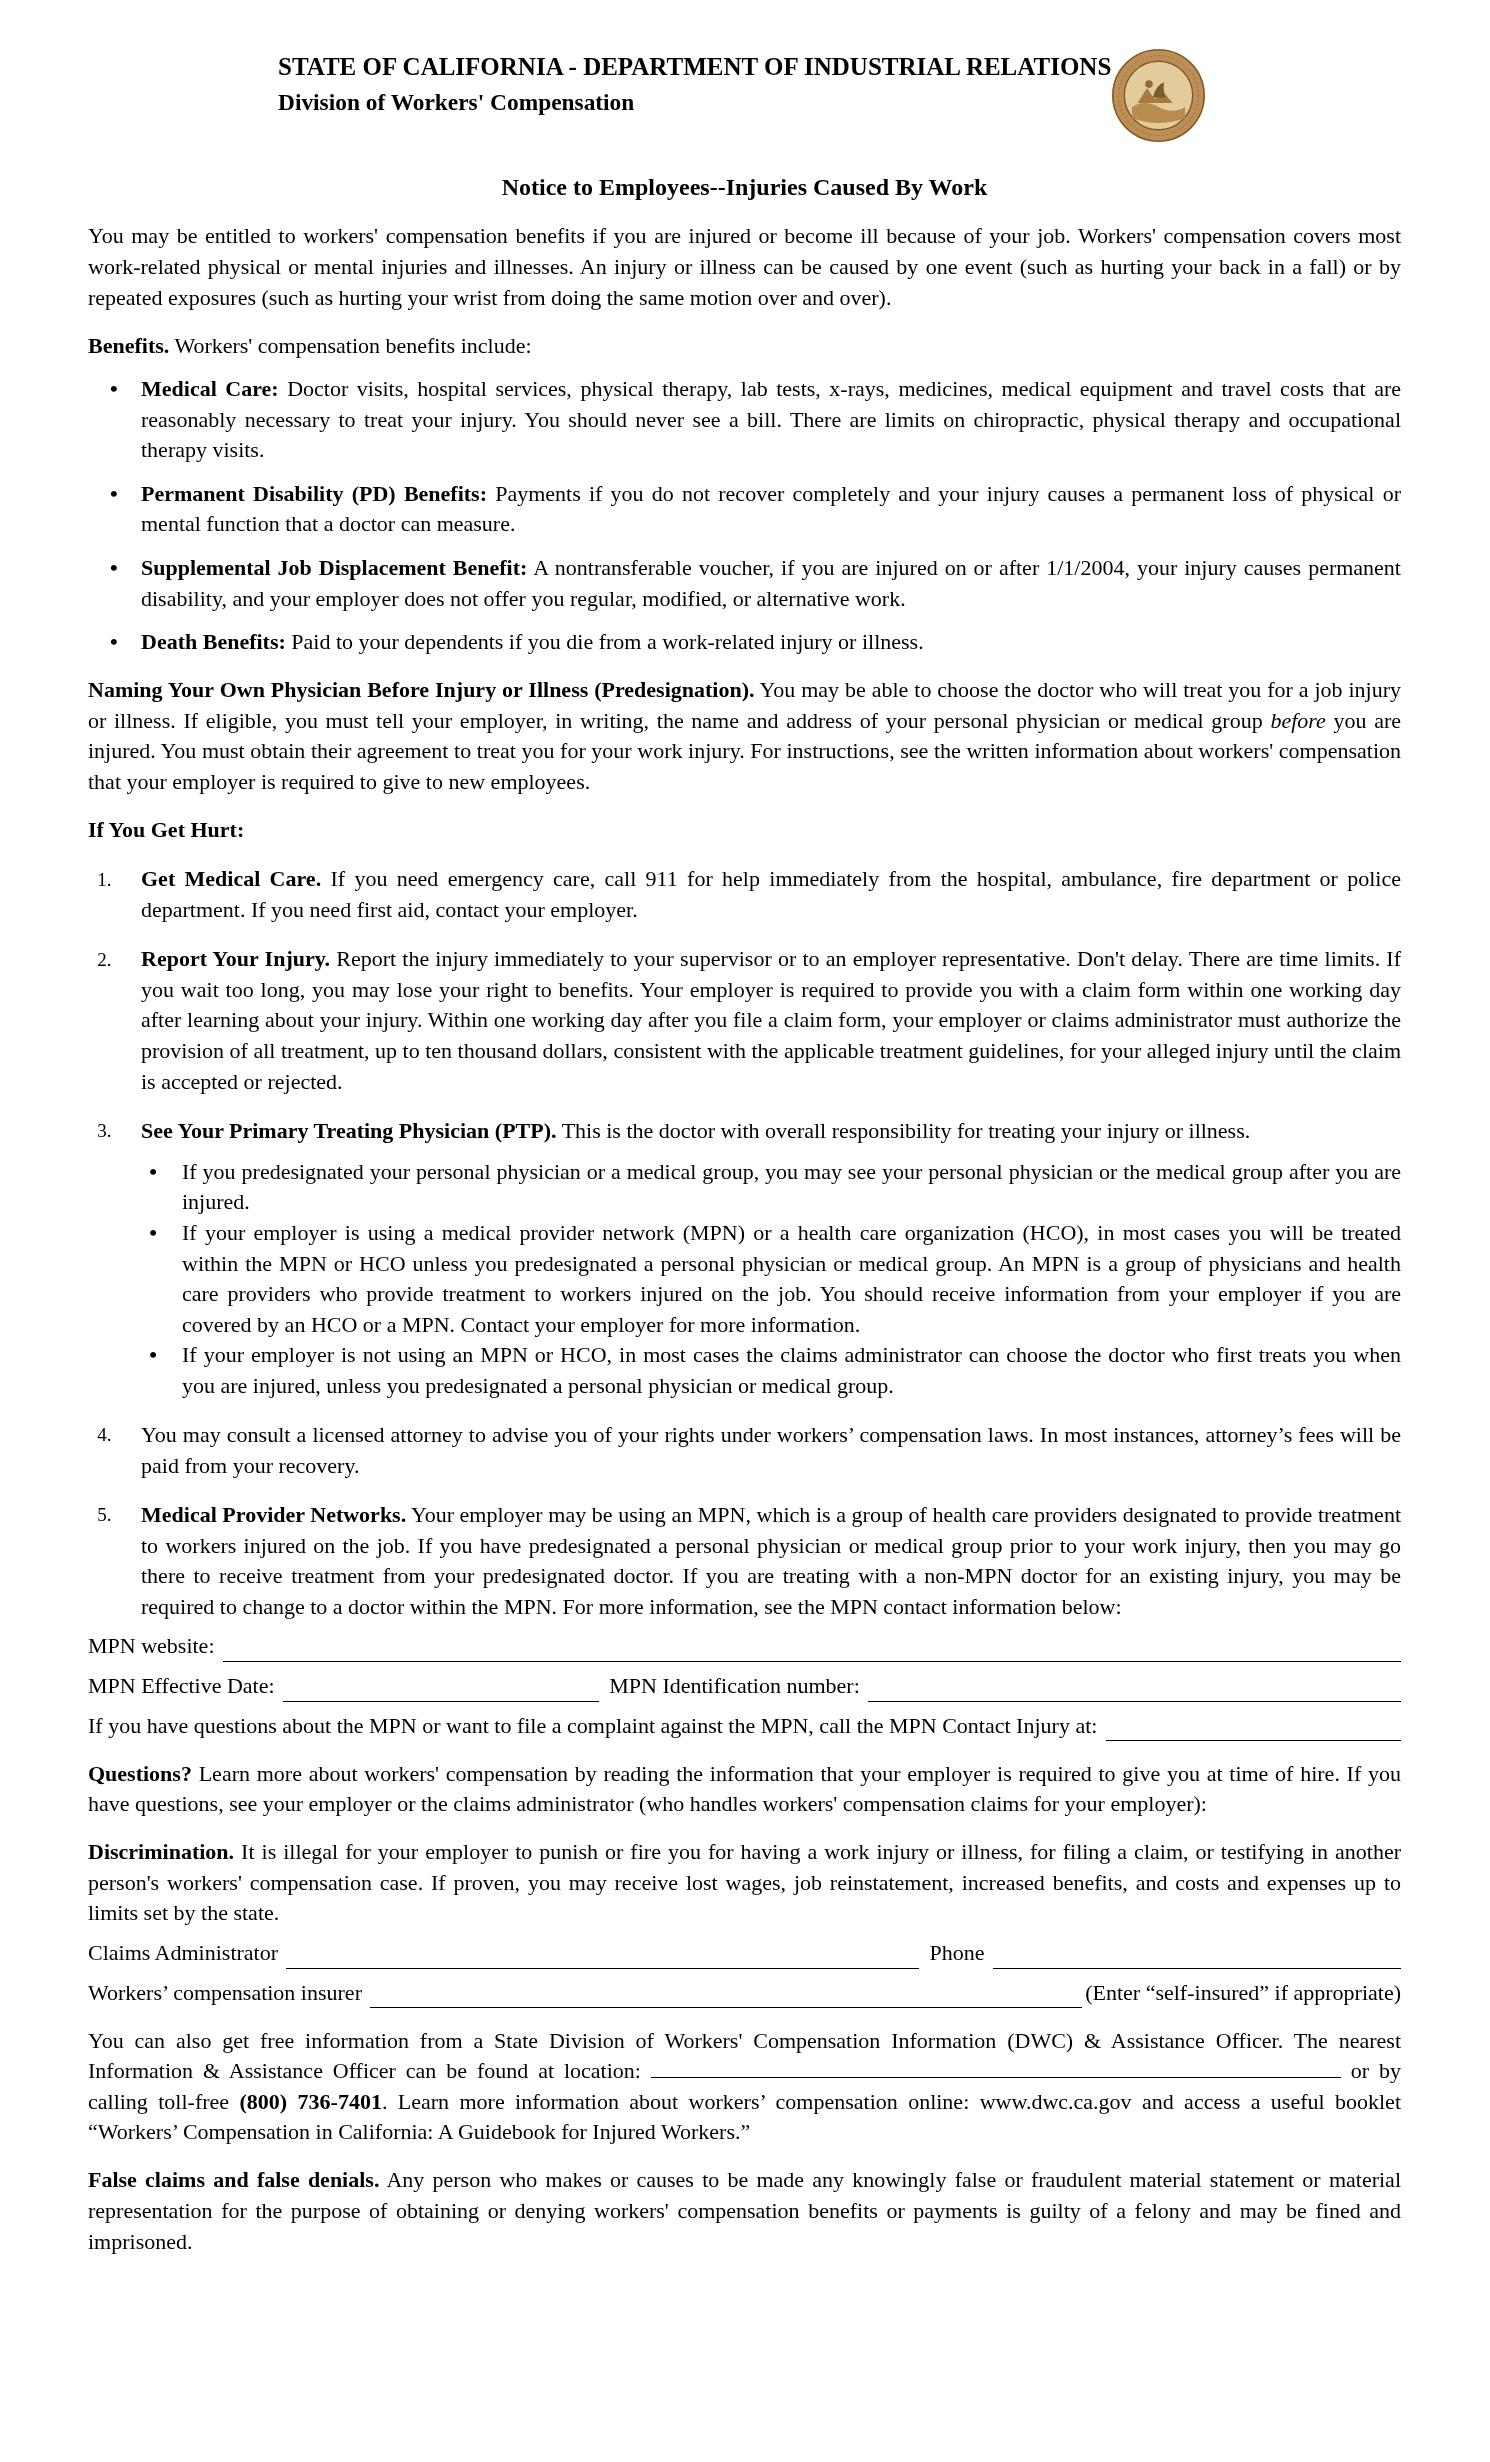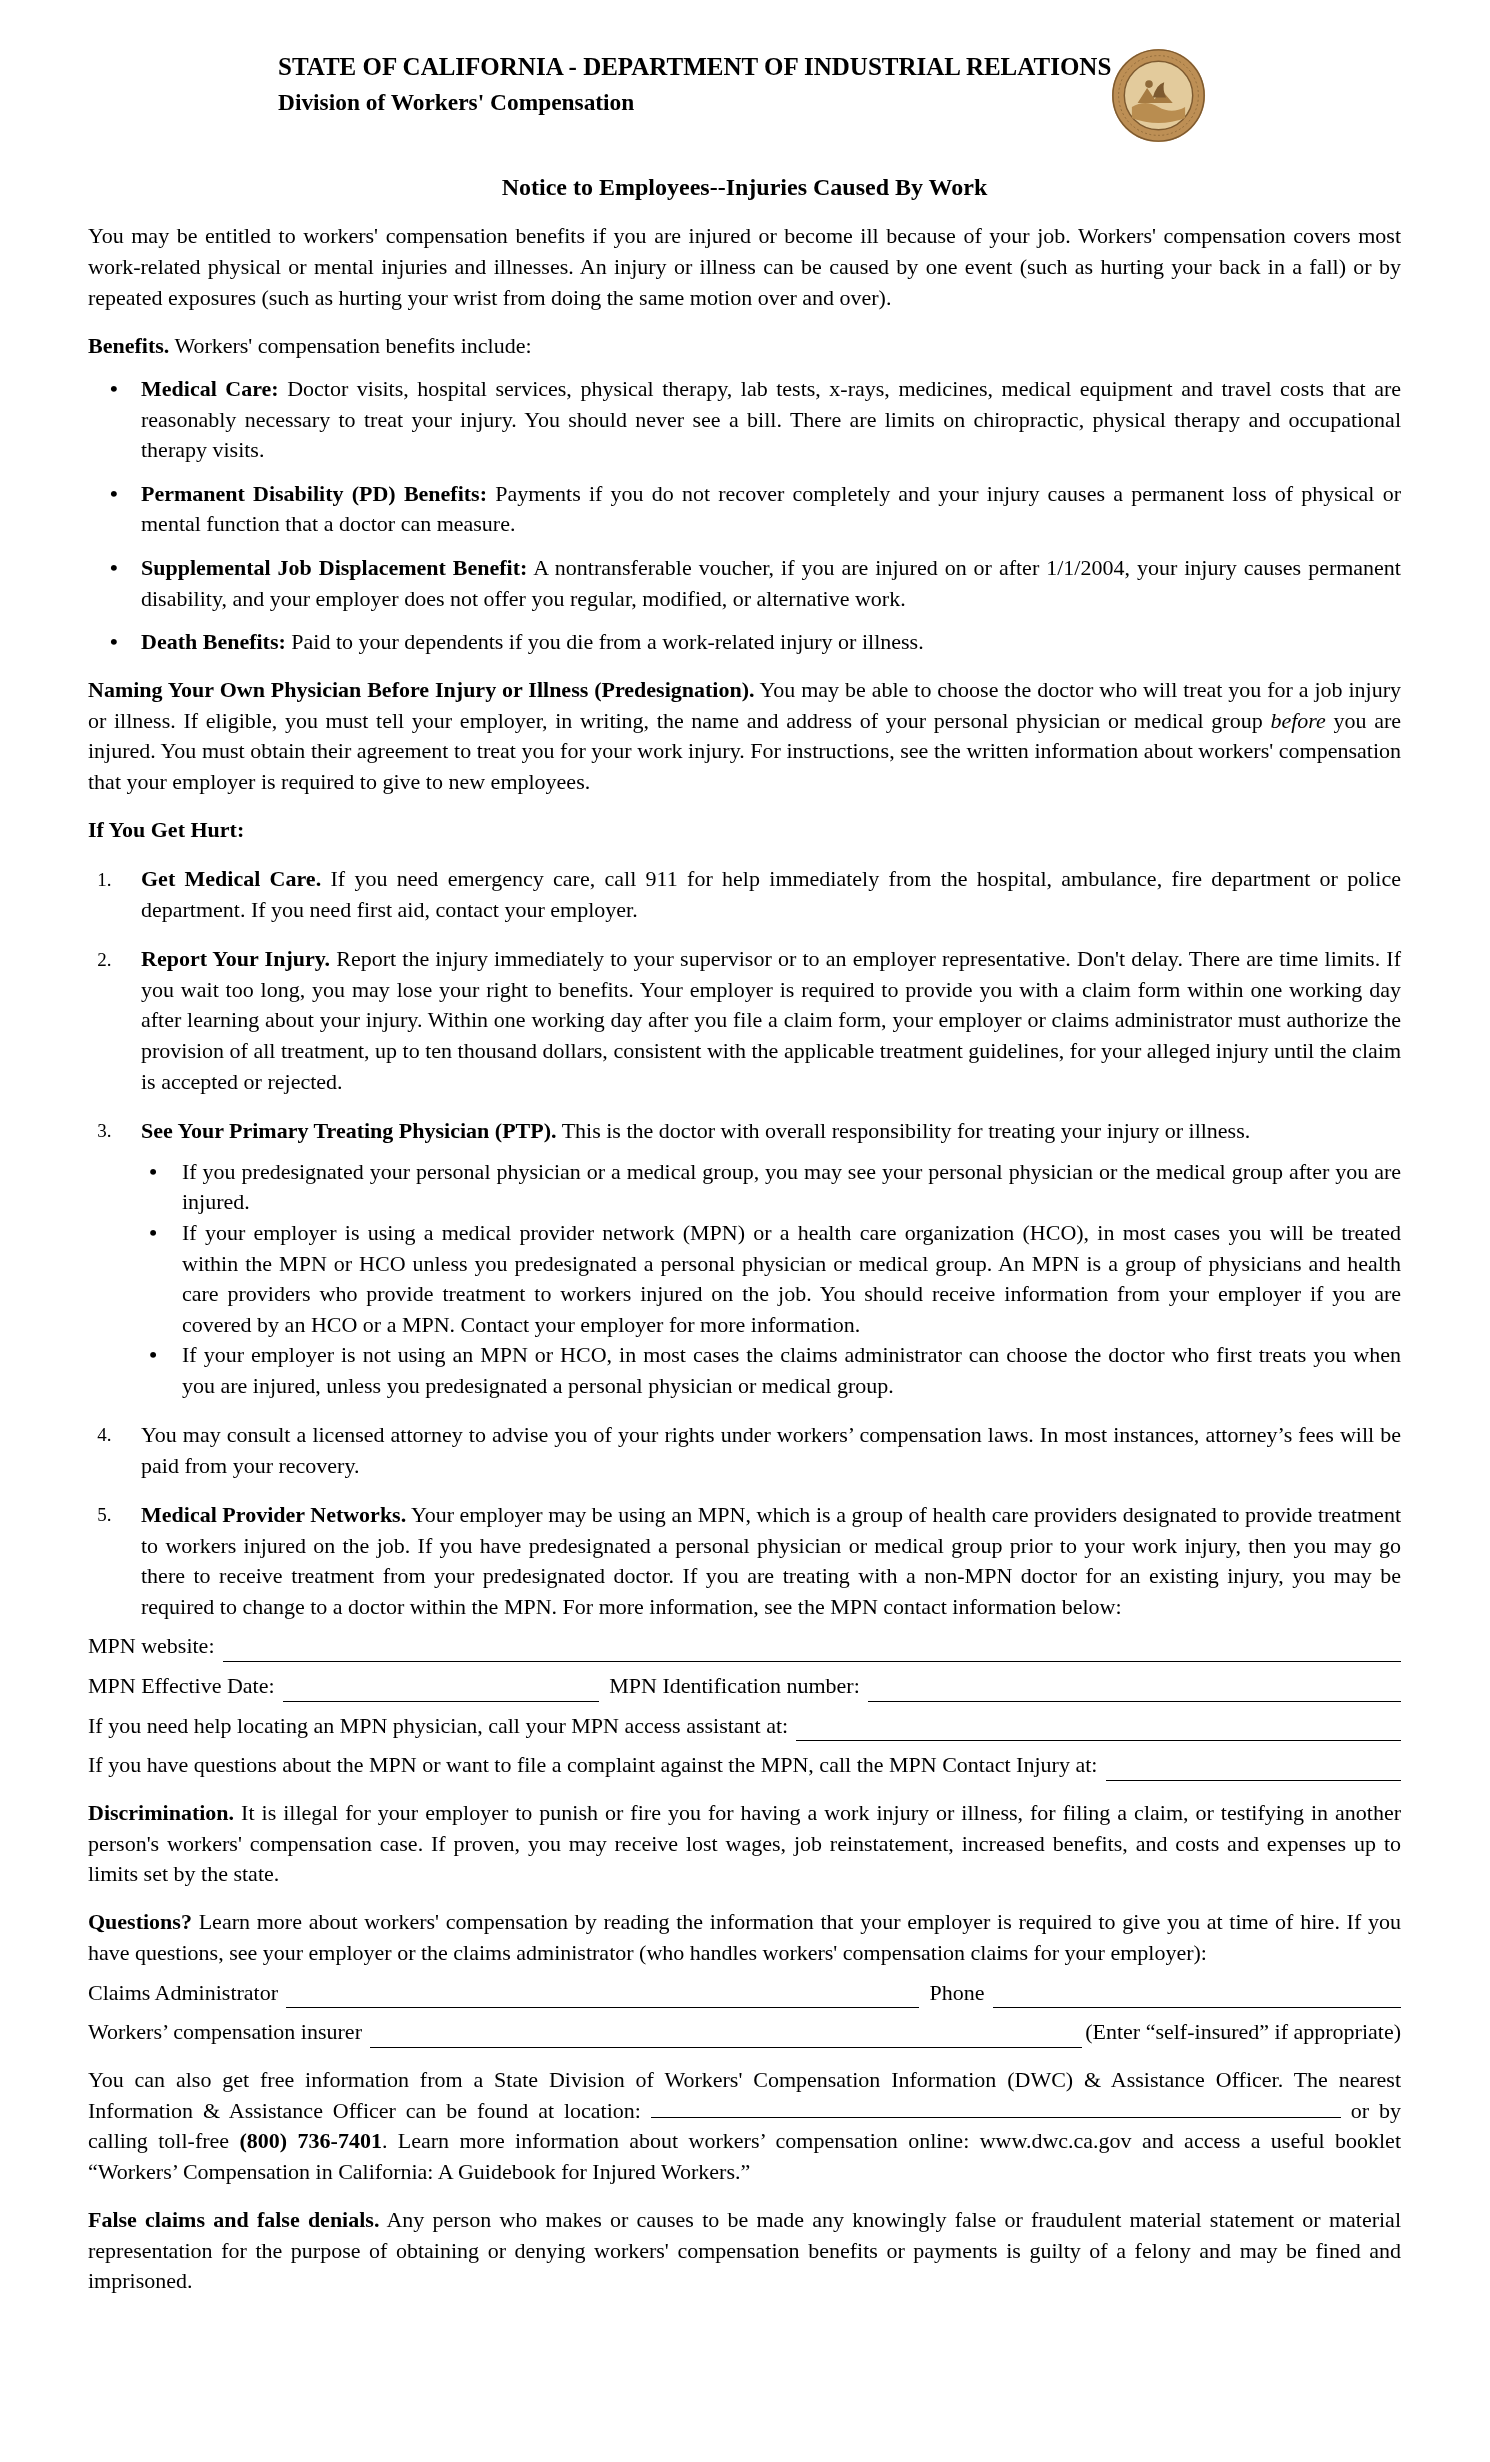--- a/index.html
+++ b/index.html
@@ -163,38 +163,34 @@
     <span class="line"></span>
   </div>
 
   <div class="field-row">
     <span class="label">MPN Effective Date:</span>
     <span class="line fixed560"></span>
     <span class="gap-label">MPN Identification number:</span>
     <span class="line"></span>
   </div>
 
-  <div class="field-row">
-    <span class="label">If you need help locating an MPN physician, call your MPN access assistant at:</span>
-    <span class="line"></span>
-  </div>
 
   <div class="field-row">
     <span class="label">If you have questions about the MPN or want to file a complaint against the MPN, call the MPN Contact Injury at:</span>
     <span class="line"></span>
   </div>
+
+  <p class="para">
+    <b class="lead">Questions?</b>
+    <span>Learn more about workers' compensation by reading the information that your employer is required to give you at time of hire. If you have questions, see your employer or the claims administrator (who handles workers' compensation claims for your employer):</span>
+  </p>
 
   <p class="para">
     <b class="lead">Discrimination.</b>
     <span>It is illegal for your employer to punish or fire you for having a work injury or illness, for filing a claim, or testifying in another person's workers' compensation case.  If proven, you may receive lost wages, job reinstatement, increased benefits, and costs and expenses up to limits set by the state.</span>
-  </p>
-
-  <p class="para">
-    <b class="lead">Questions?</b>
-    <span>Learn more about workers' compensation by reading the information that your employer is required to give you at time of hire. If you have questions, see your employer or the claims administrator (who handles workers' compensation claims for your employer):</span>
   </p>
 
   <div class="field-row">
     <span class="label">Claims Administrator</span>
     <span class="line flex155"></span>
     <span class="gap-label">Phone</span>
     <span class="line"></span>
   </div>
 
   <div class="field-row">

